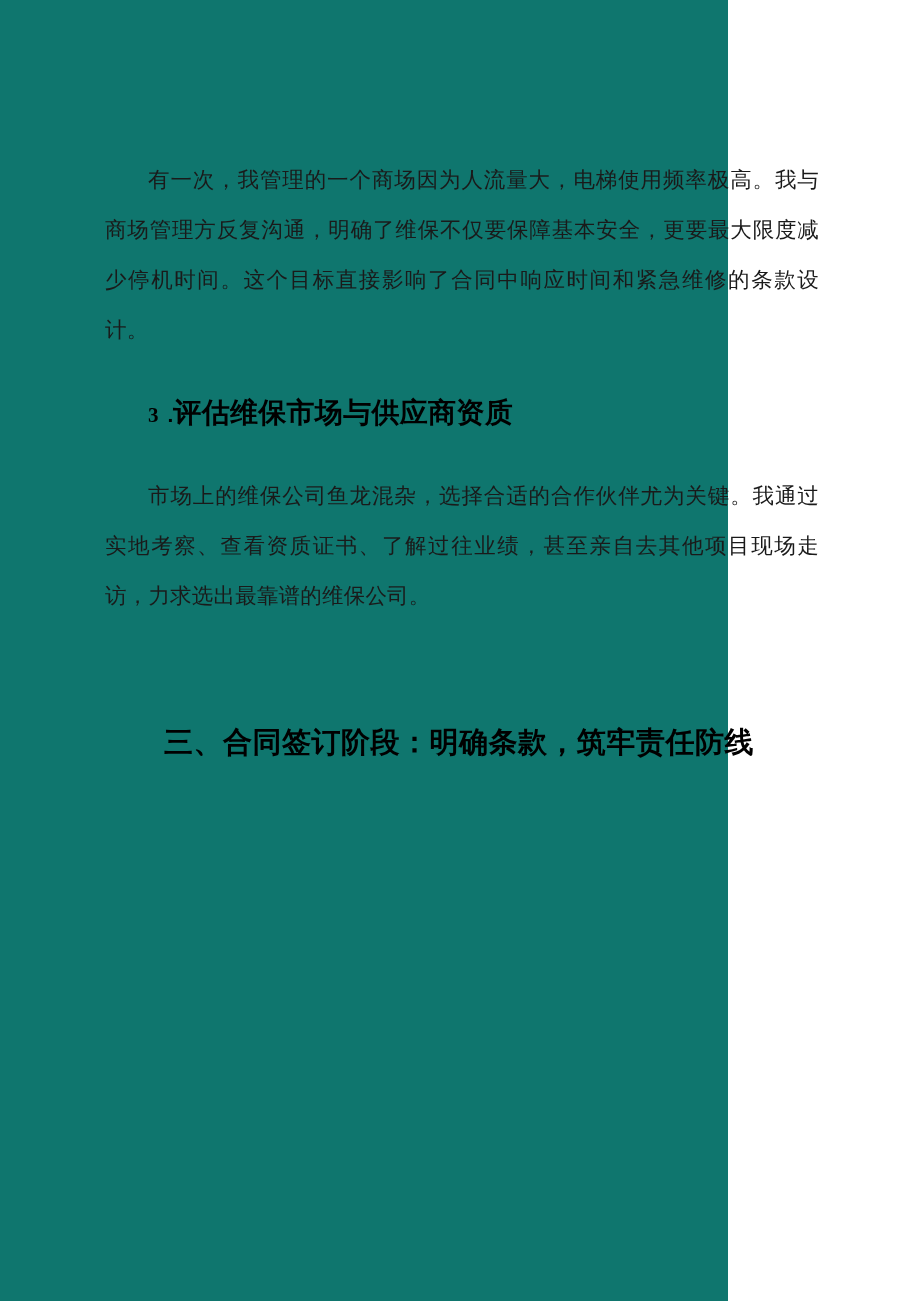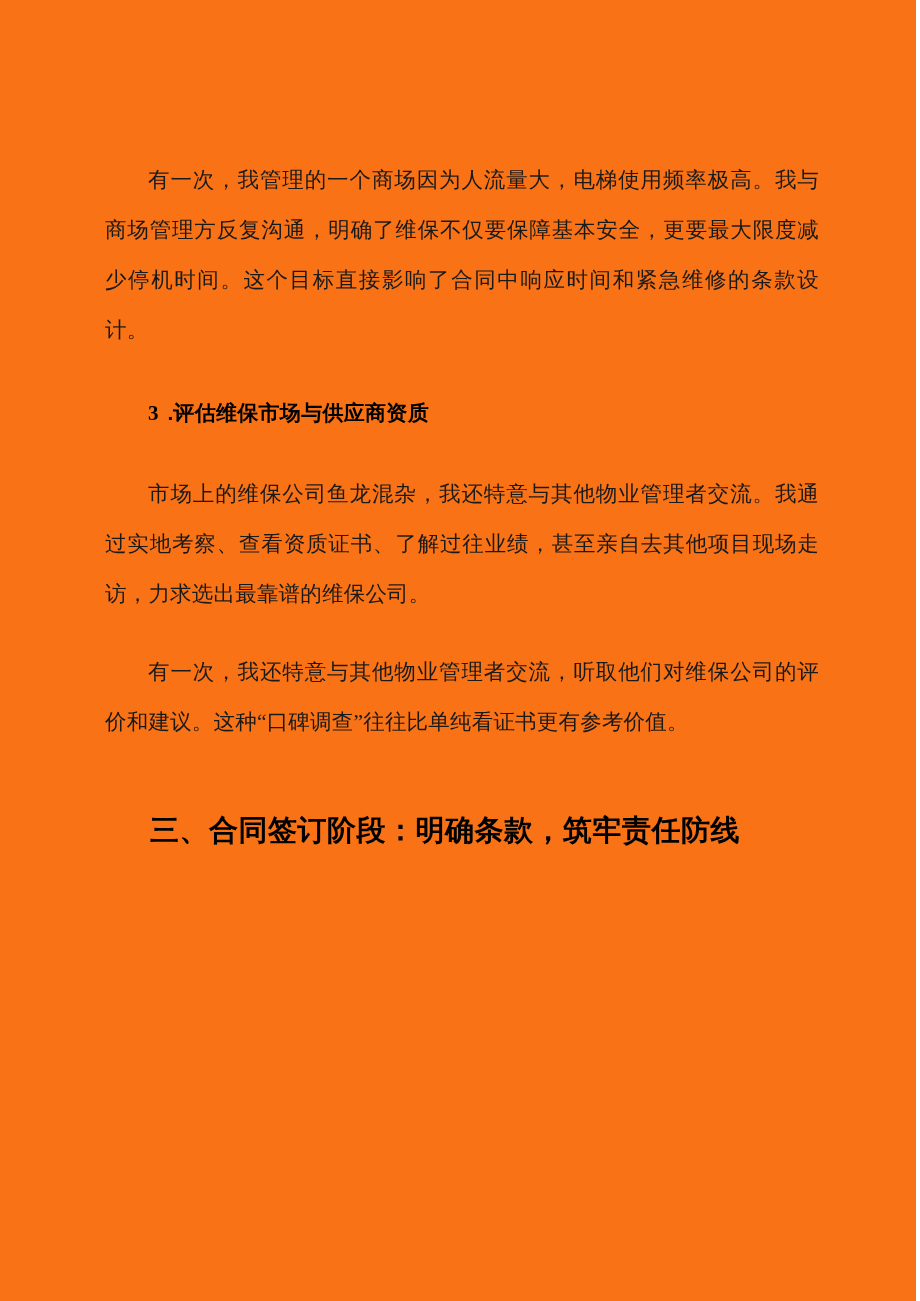--- a/index.html
+++ b/index.html
@@ -14,23 +14,23 @@
     overflow: hidden;
     font-family: "Liberation Serif", "DejaVu Serif", serif;
     color: #000000;
     -webkit-font-smoothing: antialiased;
   }
 
   .page {
     position: absolute;
     top: 0;
     left: 0;
-    width: 916px;
+    width: 728px;
     height: 1301px;
-    background: #f97316;
+    background: #0f766e;
   }
 
   .content {
     position: absolute;
     left: 105px;
     top: 155px;
     width: 714px;
   }
 
   
@@ -69,30 +69,30 @@
     letter-spacing: 0px;
   }
   .subheading .dot {
     font-family: "Liberation Sans", "DejaVu Sans", sans-serif;
     font-size: 21px;
     font-weight: bold;
     color: #000;
     padding-left: 9px;
   }
   .subheading .txt {
-    font-family: Liberation Mono, monospace;
-    font-size: 21px;
+    font-family: Liberation Serif, serif;
+    font-size: 28px;
     font-weight: bold;
     color: #000;
     letter-spacing: 0.3px;
   }
 
   
   .section-heading {
-    margin: 2px;
+    margin: 16px;
     padding: 0 0 0 43px;
     font-family: "DejaVu Sans", "Liberation Sans", sans-serif;
     font-size: 29px;
     font-weight: bold;
     line-height: 42px;
     color: #000;
     letter-spacing: 0.5px;
     white-space: nowrap;
   }
 </style>
@@ -105,25 +105,24 @@
     <p class="para">有一次，我管理的一个商场因为人流量大，电梯使用频率极高。我与商场管理方反复沟通，明确了维保不仅要保障基本安全，更要最大限度减少停机时间。这个目标直接影响了合同中响应时间和紧急维修的条款设计。</p>
 
     <div class="gap-md"></div>
 
     <div class="subheading">
       <span class="num">3</span><span class="dot">.</span><span class="txt">评估维保市场与供应商资质</span>
     </div>
 
     <div class="gap-md"></div>
 
-    <p class="para">市场上的维保公司鱼龙混杂，我还特意与其他物业管理者交流。我通过实地考察、查看资质证书、了解过往业绩，甚至亲自去其他项目现场走访，力求选出最靠谱的维保公司。</p>
+    <p class="para">市场上的维保公司鱼龙混杂，选择合适的合作伙伴尤为关键。我通过实地考察、查看资质证书、了解过往业绩，甚至亲自去其他项目现场走访，力求选出最靠谱的维保公司。</p>
 
     <div class="gap-sm"></div>
 
-    <p class="para">有一次，我还特意与其他物业管理者交流，听取他们对维保公司的评价和建议。这种“口碑调查”往往比单纯看证书更有参考价值。</p>
 
     <div class="gap-lg"></div>
 
     <h1 class="section-heading">三、合同签订阶段：明确条款，筑牢责任防线</h1>
 
     <div class="gap-xl"></div>
 
 
     <div class="gap-md"></div>
 

